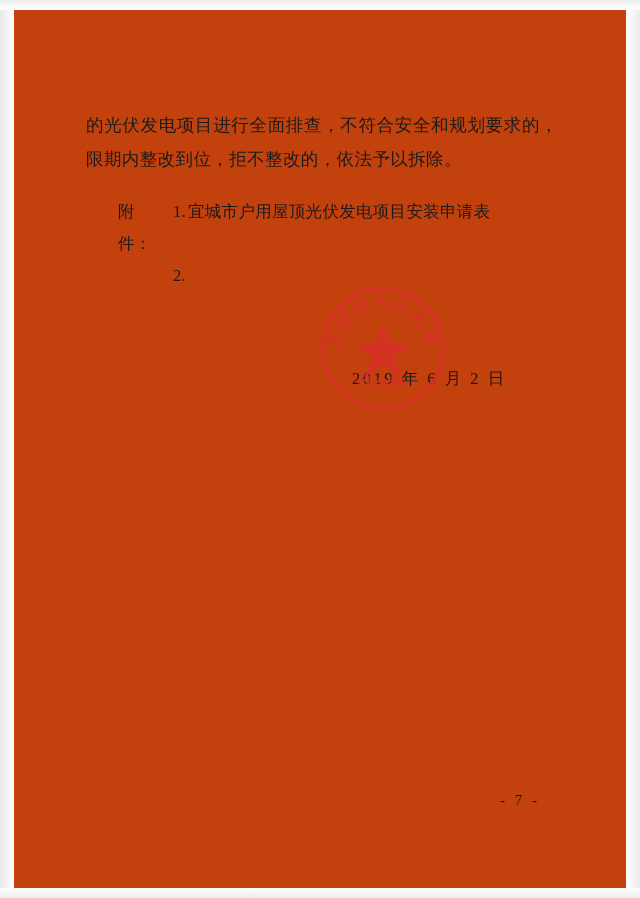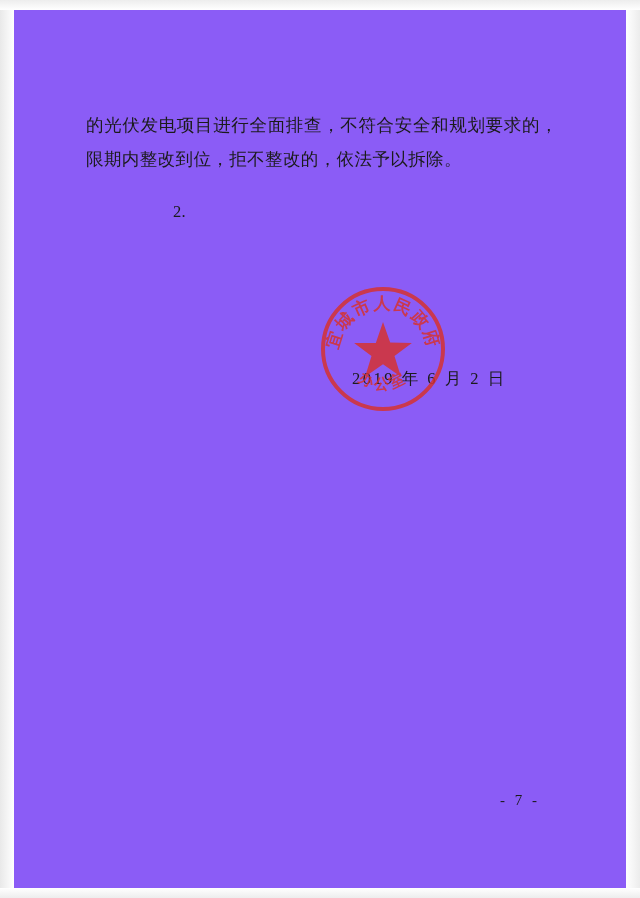--- a/index.html
+++ b/index.html
@@ -7,21 +7,21 @@
     padding: 0;
     background: #8f8f8f;
   }
   body {
     font-family: "Liberation Serif", "DejaVu Serif", serif;
   }
   .page {
     position: relative;
     width: 640px;
     height: 898px;
-    background: #8b5cf6;
+    background: #c2410c;
     overflow: hidden;
   }
   
   .paper-edge-left {
     position: absolute;
     left: 0; top: 0;
     width: 14px; height: 898px;
     background: linear-gradient(to right, #e9e9e9, #ffffff);
   }
   .paper-edge-right {
@@ -136,20 +136,25 @@
   <div class="paper-edge-left"></div>
   <div class="paper-edge-right"></div>
   <div class="paper-edge-top"></div>
   <div class="paper-edge-bottom"></div>
 
   <div class="body-text">
     <p>的光伏发电项目进行全面排查，不符合安全和规划要求的，限期内整改到位，拒不整改的，依法予以拆除。</p>
   </div>
 
   <div class="attachments">
+    <div class="attach-row first">
+      <span class="attach-label">附件：</span>
+      <span class="attach-num">1.</span>
+      <span class="attach-text">宜城市户用屋顶光伏发电项目安装申请表</span>
+    </div>
     <div class="attach-row second">
       <span class="attach-label">附件：</span>
       <span class="attach-num">2.</span>
     </div>
   </div>
 
   <div class="date-line">2019 年 6 月 2 日</div>
 
   <div class="seal">
     <svg width="130" height="130" viewBox="0 0 130 130" xmlns="http://www.w3.org/2000/svg">

